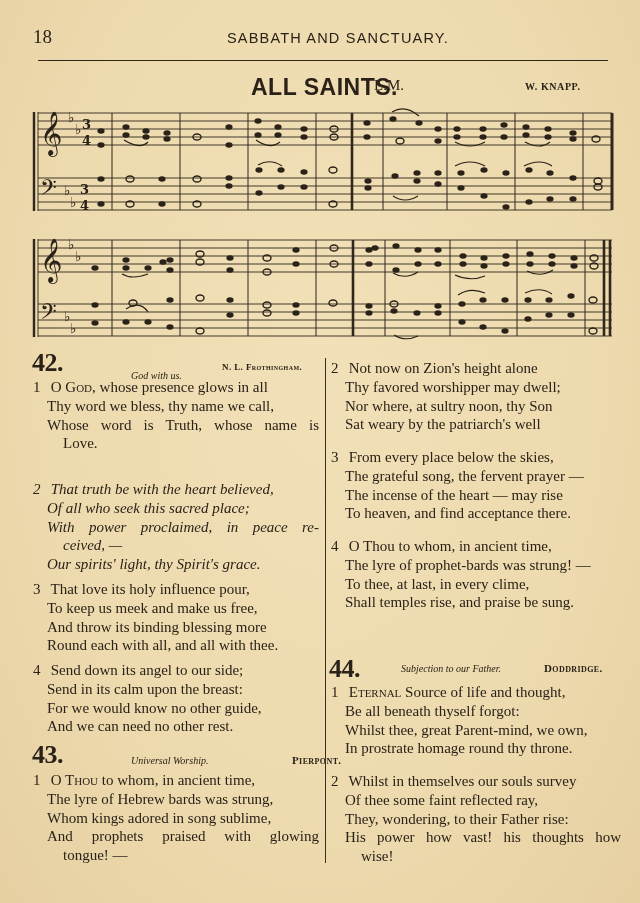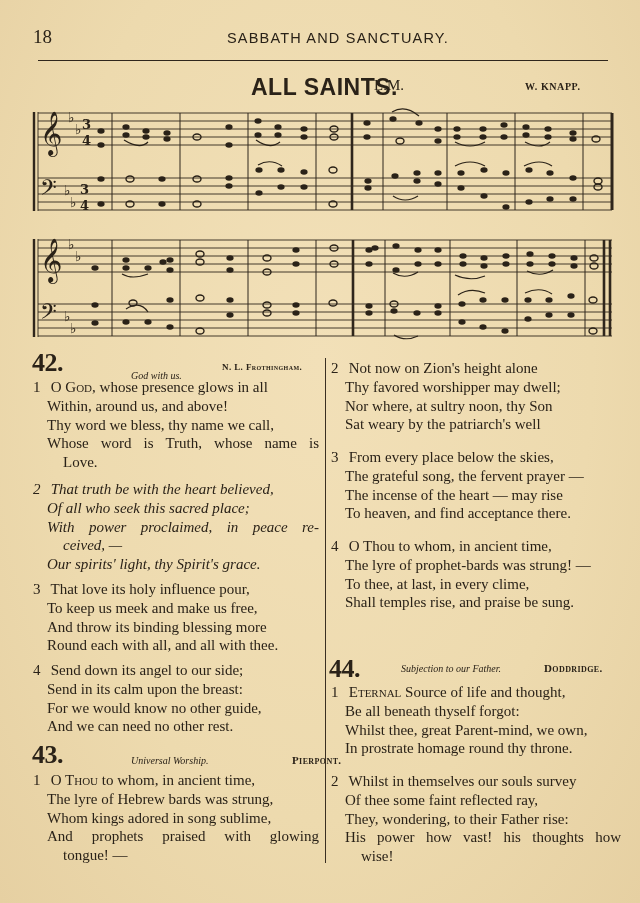--- a/index.html
+++ b/index.html
@@ -320,21 +320,20 @@
 </svg>
 
 <div class="abs col-divider"></div>
 
 <div class="abs hymn-num" style="left:32px;top:348px;text-align:center;">42.</div>
 <div class="abs hymn-subject" style="left:131px;top:362px;margin-top:8px;">God with us.</div>
 <div class="abs hymn-author sc" style="left:222px;top:362px;">N. L. Frothingham.</div>
 
 <div class="stanza" style="left:33px;top:378px;width:286px;">
   <div class="line first"><span class="num">1</span> <span class="sc">O God,</span> <span>whose presence glows in all</span></div>
-  <div class="line">Within, around us, and above!</div>
   <div class="line">Thy word we bless, thy name we call,</div>
   <div class="line justify">Whose word is Truth, whose name is</div>
   <div class="line cont">Love.</div>
 </div>
 
 <div class="stanza" style="left:33px;top:480px;width:286px;font-style:italic;">
   <div class="line first"><span class="num">2</span> <span>That truth be with the heart believed,</span></div>
   <div class="line">Of all who seek this sacred place;</div>
   <div class="line justify">With power proclaimed, in peace re-</div>
   <div class="line cont">ceived, —</div>

